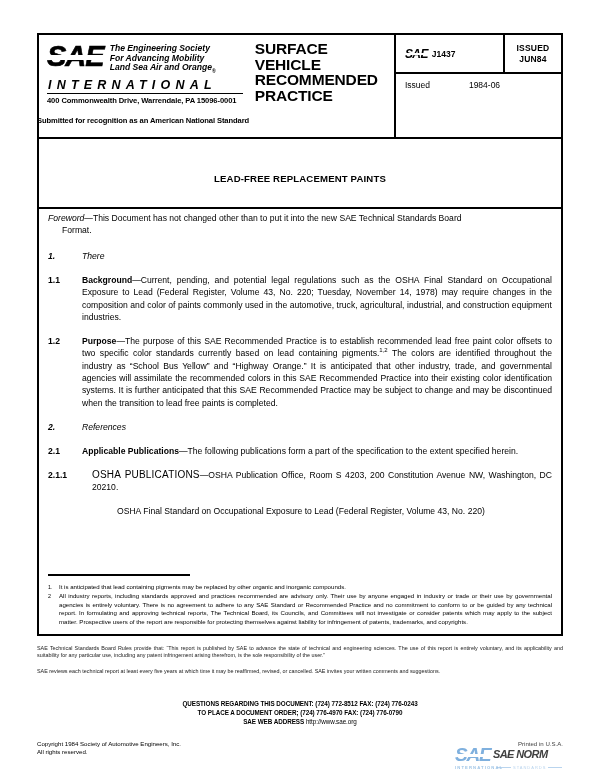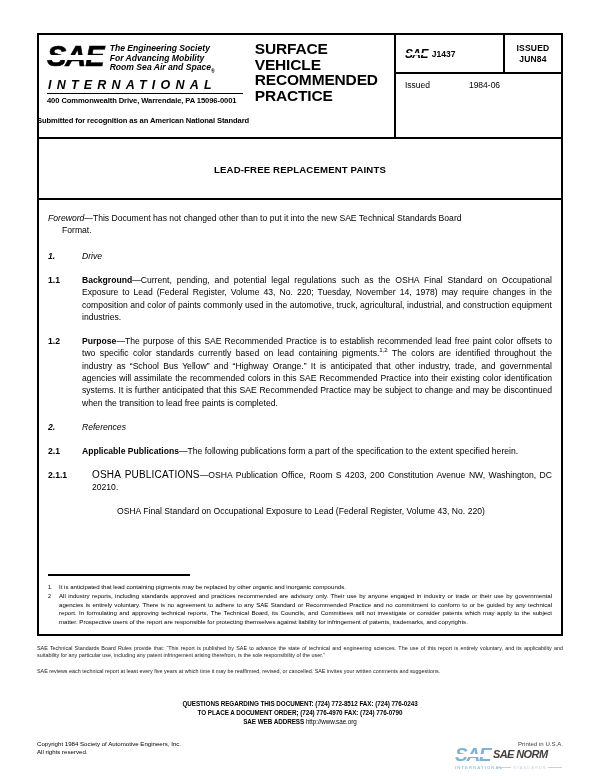--- a/index.html
+++ b/index.html
@@ -174,21 +174,21 @@
     text-align: left;
     font-size: 7.6px;
     font-weight: bold;
     letter-spacing: -0.1px;
   }
 
   
   .title-band {
     position: absolute;
     left: 37px;
-    top: 141px;
+    top: 150px;
     width: 526px;
     height: 59px;
     box-sizing: border-box;
     border-bottom: 2px solid #000;
     display: flex;
     align-items: center;
     justify-content: center;
   }
   .doc-title {
     font-size: 9.6px;
@@ -376,21 +376,21 @@
   <div class="frame"></div>
 
   <div class="header-block">
 
     <div class="hdr-left">
       <div class="logo-big">
         <span class="sae-mark">SAE</span>
         <div class="logo-tag">
           <div>The Engineering Society</div>
           <div>For Advancing Mobility</div>
-          <div><span>Room Sea Air and Space</span><span class="reg">®</span></div>
+          <div><span>Land Sea Air and Orange</span><span class="reg">®</span></div>
         </div>
       </div>
       <div class="logo-intl">INTERNATIONAL</div>
       <div class="logo-rule"></div>
       <div class="logo-addr">400 Commonwealth Drive, Warrendale, PA 15096-0001</div>
     </div>
 
     <div class="hdr-mid">
       <div class="title-lines">
         <div>SURFACE</div>
@@ -426,21 +426,21 @@
 
   <div class="body-area">
 
     <div class="foreword">
       <span class="lead ital">Foreword</span><span>—This Document has not changed other than to put it into the new SAE Technical Standards Board</span>
       <span class="ind">Format.</span>
     </div>
 
     <div class="para">
       <span class="num italic">1.</span>
-      <span class="txt noj lead ital">Drive</span>
+      <span class="txt noj lead ital">There</span>
     </div>
 
     <div class="para">
       <span class="num">1.1</span>
       <span class="txt"><span class="lead">Background</span><span>—Current, pending, and potential legal regulations such as the OSHA Final Standard on Occupational Exposure to Lead (Federal Register, Volume 43, No. 220; Tuesday, November 14, 1978) may require changes in the composition and color of paints commonly used in the automotive, truck, agricultural, industrial, and construction equipment industries.</span></span>
     </div>
 
     <div class="para">
       <span class="num">1.2</span>
       <span class="txt"><span class="lead">Purpose</span><span>—The purpose of this SAE Recommended Practice is to establish recommended lead free paint color offsets to two specific color standards currently based on lead containing pigments.</span><sup>1,2</sup><span>  The colors are identified throughout the industry as “School Bus Yellow” and “Highway Orange.”  It is anticipated that other industry, trade, and governmental agencies will assimilate the recommended colors in this SAE Recommended Practice into their existing color identification systems.  It is further anticipated that this SAE Recommended Practice may be subject to change and may be discontinued when the transition to lead free paints is completed.</span></span>

